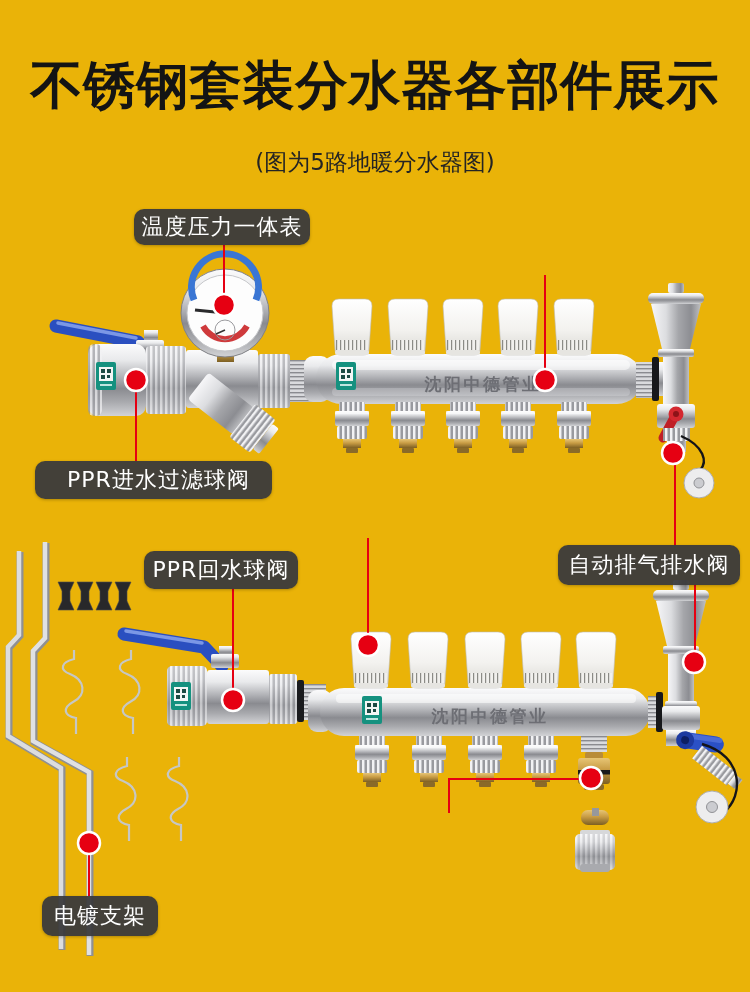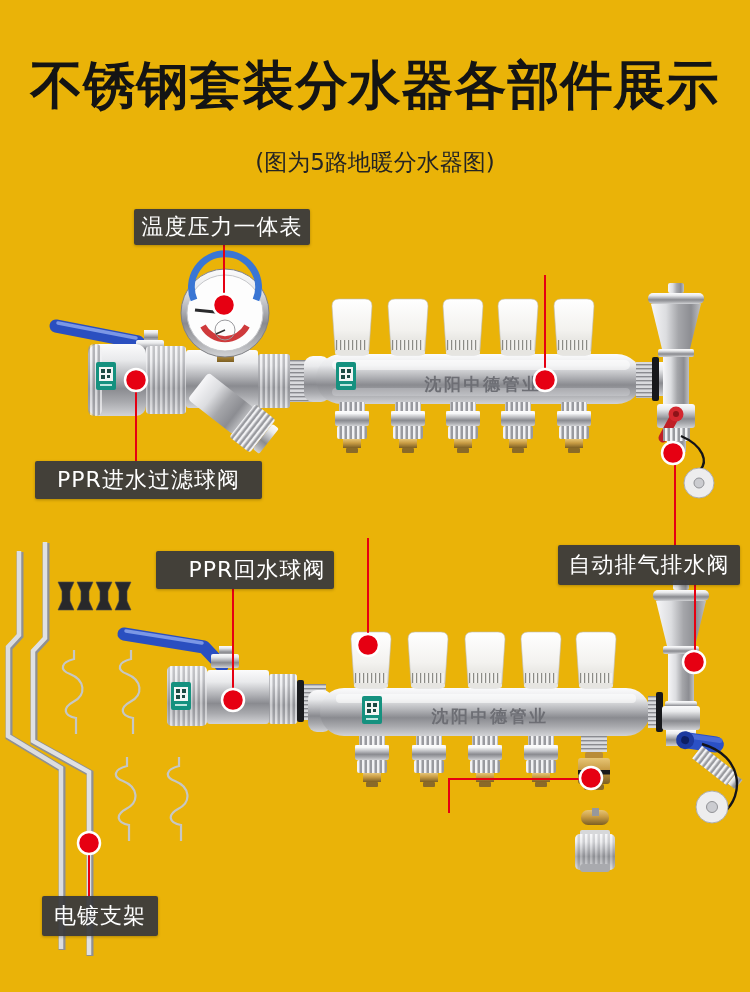--- a/index.html
+++ b/index.html
@@ -2,28 +2,28 @@
 <html><head>
 <meta charset="utf-8">
 <style>
   html,body{margin:0;padding:0;}
   body{font-family:"DejaVu Sans",sans-serif;}
   .canvas{position:relative;width:750px;height:992px;background:#eab308;overflow:hidden;}
   .title{position:absolute;top:56px;left:0;width:750px;text-align:center;
          font-size:52px;font-weight:800;color:#141414;letter-spacing:1px;line-height:1.15;}
   .subtitle{position:absolute;top:147px;left:0;width:750px;text-align:center;
          font-size:23px;font-weight:400;color:#242424;}
-  .callout{position:absolute;background:#3a3a3cf2;color:#fff;border-radius:2px;
+  .callout{position:absolute;background:#3a3a3cf2;color:#fff;border-radius:10px;
          display:flex;align-items:center;justify-content:center;
          font-size:22px;font-weight:500;letter-spacing:1px;z-index:3;box-shadow:0 1px 3px rgba(0,0,0,.25);}
   .co-gauge{left:134px;top:209px;width:176px;height:36px;}
   .co-body{left:454px;top:240px;width:170px;height:35px;}
-  .co-inlet{left:35px;top:461px;width:227px;height:38px;}
+  .co-inlet{left:35px;top:461px;width:227px;height:38px;padding-left:10px;}
   .co-wheel{left:282px;top:500px;width:172px;height:38px;}
-  .co-return{left:156px;top:551px;width:154px;height:38px;padding-left:24px;}
+  .co-return{left:144px;top:551px;width:154px;height:38px;}
   .co-vent{left:558px;top:545px;width:182px;height:40px;}
   .co-adapter{left:314px;top:813px;width:224px;height:48px;font-size:24px;border-radius:12px;}
   .co-bracket{left:42px;top:896px;width:116px;height:40px;text-align:right;}
   svg.scene{position:absolute;left:0;top:0;z-index:1;}
 </style>
 </head>
 <body>
 
 <div class="canvas">
 

